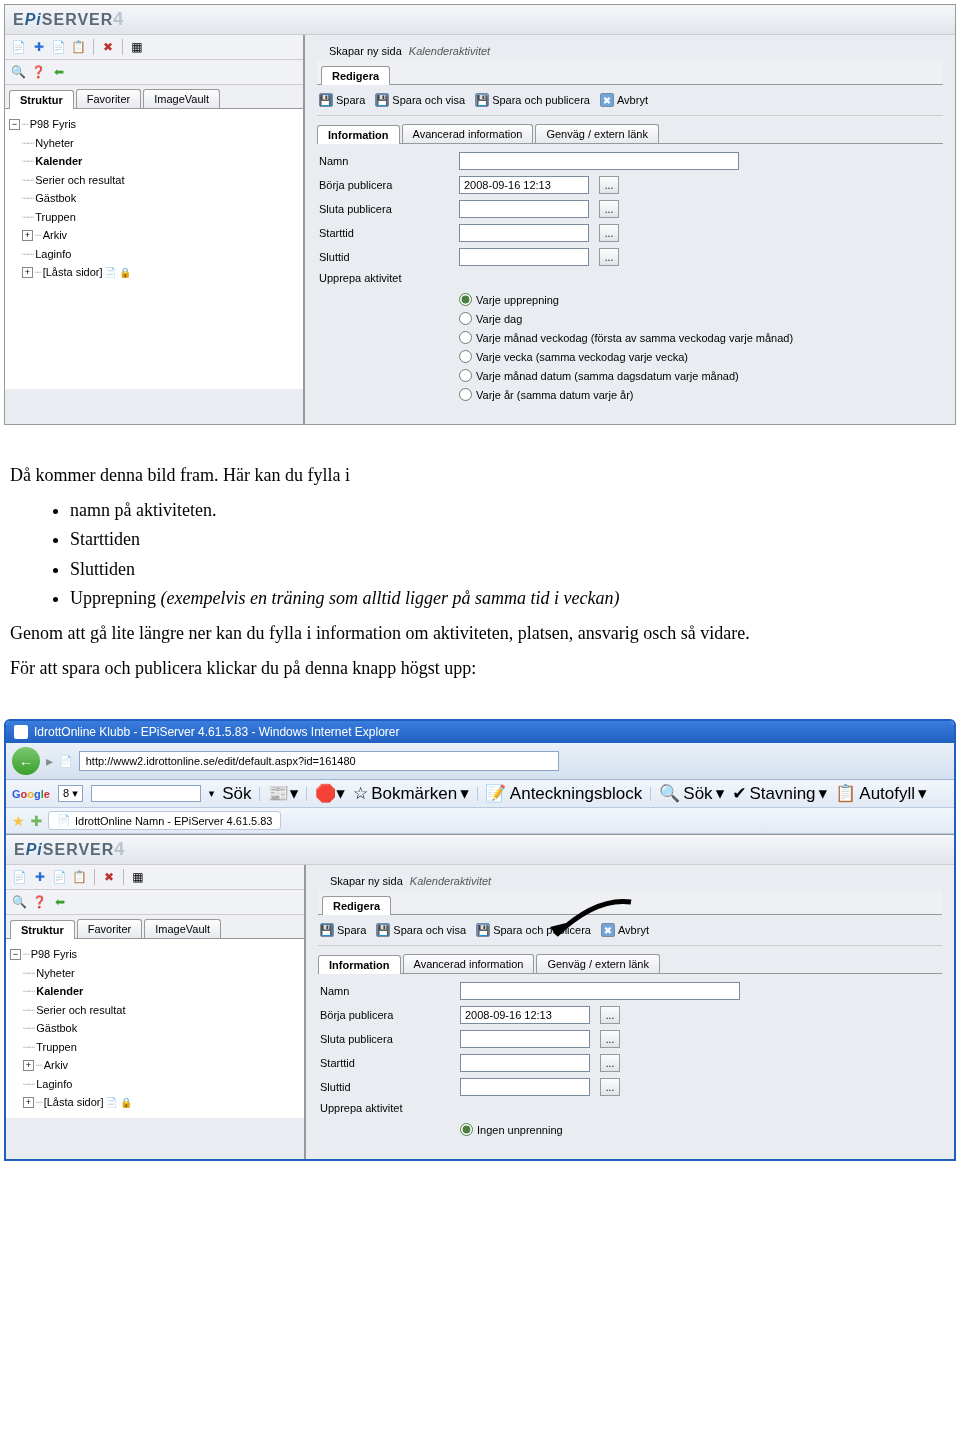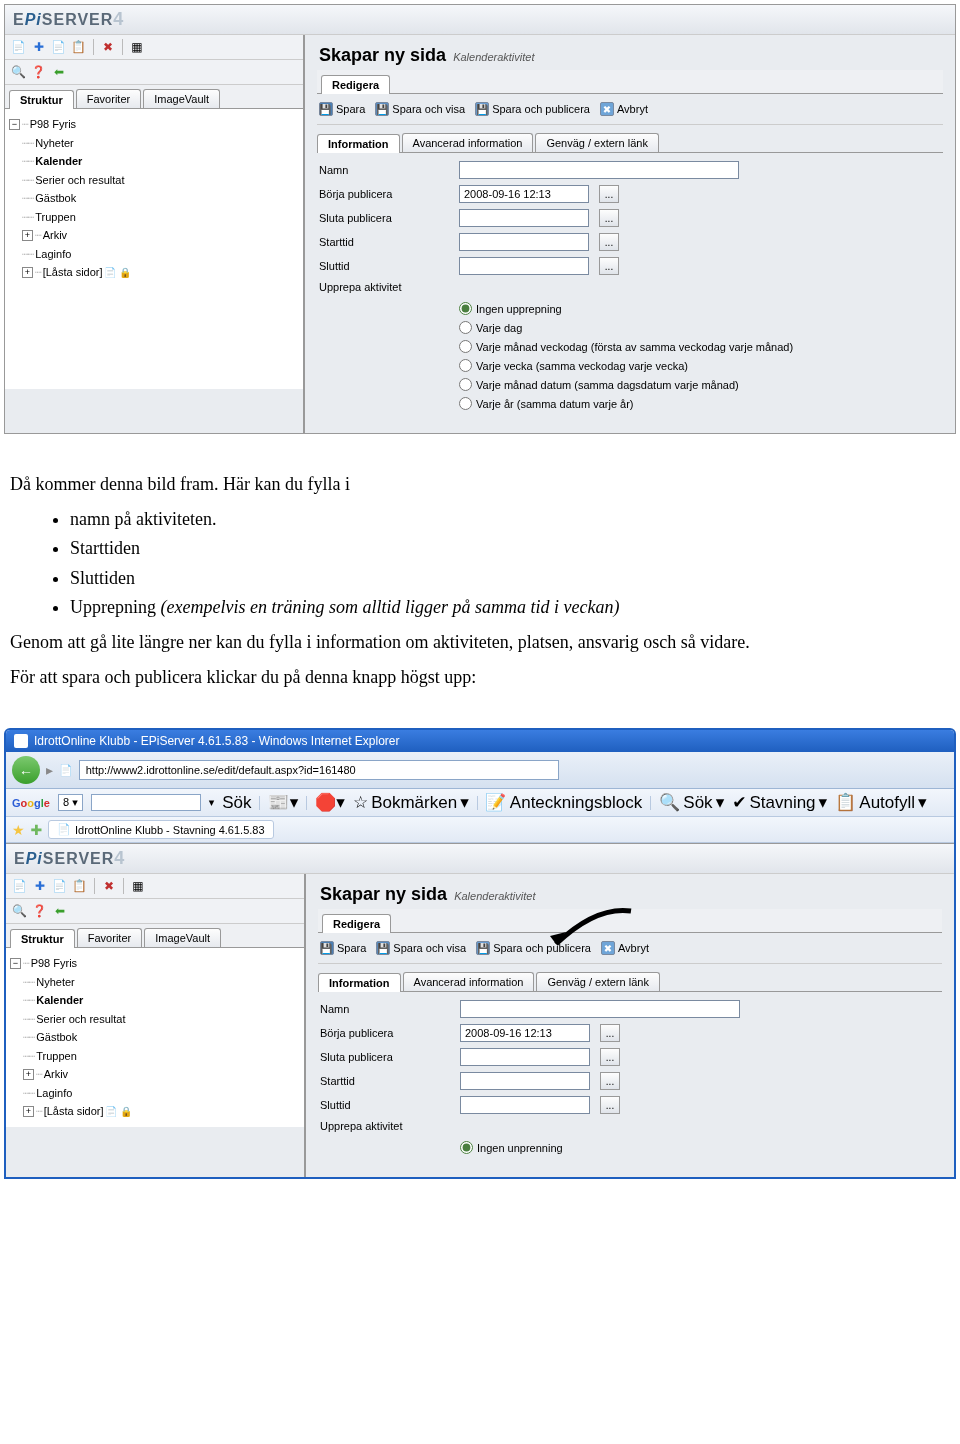--- a/index.html
+++ b/index.html
@@ -50,21 +50,21 @@
   .tree { padding: 6px 4px; font-size: 11px; line-height: 1.5; background: #fff; min-height: 280px; }
   .tree-row { white-space: nowrap; display: flex; align-items: center; gap: 2px; padding: 1px 0; }
   .tree-toggle { width: 11px; height: 11px; border: 1px solid #888; display: inline-flex; align-items: center; justify-content: center; font-size: 9px; line-height: 1; background: #fff; cursor: pointer; }
   .tree-spacer { display: inline-block; width: 11px; }
   .dotted { color: #aaa; letter-spacing: -1px; }
   .tree-label { cursor: pointer; }
   .tree-label.bold { font-weight: bold; }
   .mini-icon { font-size: 10px; }
   
   .page-title-row { padding: 6px 2px 2px 2px; }
-  .page-title { font-size: 18px; font-weight: bold; display: inline; }
+  .page-title { font-size: 11px; font-weight: normal; display: inline; margin-left: 10px; }
   .page-subtitle { font-size: 11px; font-style: italic; color: #555; margin-left: 4px; }
   
   .action-bar { padding: 8px 2px; display: flex; gap: 10px; align-items: center; border-bottom: 1px solid #ccc; }
   .action-btn { display: inline-flex; align-items: center; gap: 3px; font-size: 11px; cursor: pointer; }
   .act-icon { width: 14px; height: 14px; display: inline-flex; align-items: center; justify-content: center; border: 1px solid #7a8aa0; border-radius: 2px; font-size: 10px; }
   .act-icon.save { background: #4a7fb5; color: #fff; }
   .act-icon.saveview { background: #5b8fc5; color: #fff; }
   .act-icon.savepub { background: #6b9fd5; color: #fff; }
   .act-icon.cancel { background: #6fa5d8; color: #fff; }
   
@@ -267,21 +267,21 @@
               <input class="text-input narrow" value="" style="">
               <span class="ellipsis-btn">...</span>
             </div>
         </div>
         <div class="form-row">
           <div class="form-label">Upprepa aktivitet</div>
         </div>
         <div class="radio-group">
           <label class="radio-row">
               <input type="radio" name="rep1" checked="" style=""> 
-              <span>Ingen upprepning</span>
+              <span>Varje upprepning</span>
             </label>
           <label class="radio-row">
               <input type="radio" name="rep1" style=""> 
               <span>Varje dag</span>
             </label>
           <label class="radio-row">
               <input type="radio" name="rep1" style=""> 
               <span>Varje månad veckodag (första av samma veckodag varje månad)</span>
             </label>
           <label class="radio-row">
@@ -341,21 +341,21 @@
     <span class="g-sep"></span>
     <span class="g-btn">📝 <span>Anteckningsblock</span></span>
     <span class="g-sep"></span>
     <span class="g-btn">🔍 <span>Sök</span> ▾</span>
     <span class="g-btn">✔ <span>Stavning</span> ▾</span>
     <span class="g-btn">📋 <span>Autofyll</span> ▾</span>
   </div>
   <div class="fav-bar">
     <span class="star">★</span>
     <span class="star green">✚</span>
-    <span class="fav-tab">📄 <span>IdrottOnline Klubb - Stavning 4.61.5.83</span></span>
+    <span class="fav-tab">📄 <span>IdrottOnline Namn - EPiServer 4.61.5.83</span></span>
   </div>
 
   <div class="episerver-app second-app" style="margin:0;border:none;border-top:1px solid #999;">
     <div class="logo-bar">
       <span class="logo">
         <span class="e">E</span><span class="pi">Pi</span><span class="e">SERVER</span><span class="four">4</span>
       </span>
     </div>
     <div class="app-body">
       <div class="left-col">

